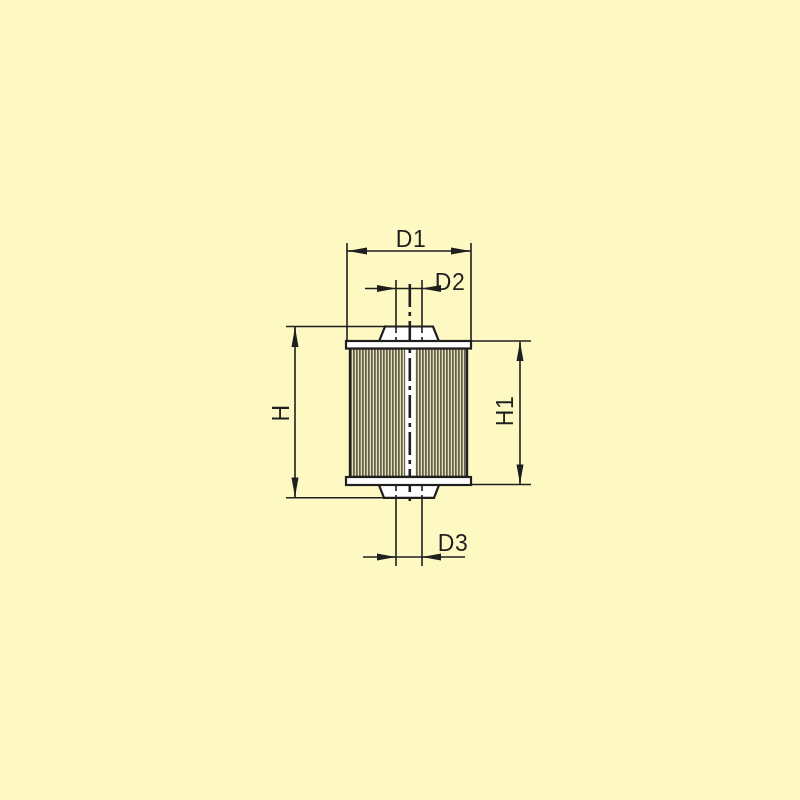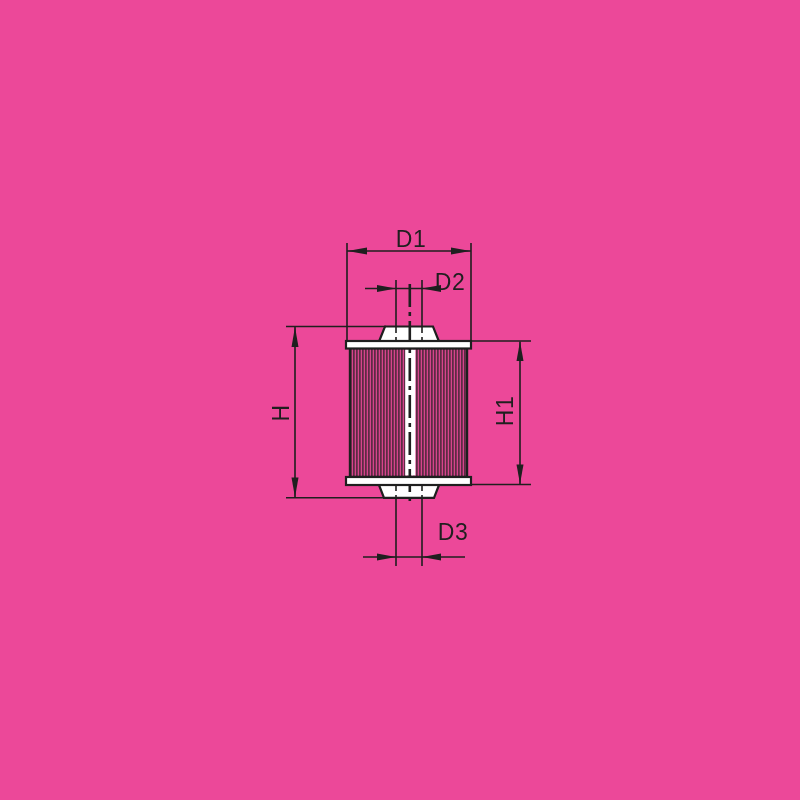--- a/index.html
+++ b/index.html
@@ -4,21 +4,21 @@
 <style>
   html, body {
     margin: 0;
     padding: 0;
     background: #ffffff;
   }
   #stage {
     position: relative;
     width: 800px;
     height: 800px;
-    background: #ec4899;
+    background: #fef9c3;
     overflow: hidden;
     font-family: "Liberation Sans", "DejaVu Sans", sans-serif;
   }
   #drawing-svg {
     position: absolute;
     left: 0;
     top: 0;
   }
   .dim-label {
     position: absolute;
@@ -107,17 +107,17 @@
       <line x1="471" y1="341" x2="531" y2="341"></line>
       <line x1="471" y1="484.5" x2="531" y2="484.5"></line>
       <line x1="520" y1="341.5" x2="520" y2="484"></line>
       <polygon points="520,341.5 516.5,361 523.5,361" fill="#1f1f1f" stroke="none"></polygon>
       <polygon points="520,484 516.5,464.5 523.5,464.5" fill="#1f1f1f" stroke="none"></polygon>
     </g>
   </svg>
 
   <div class="dim-label" style="left:411px; top:239px;">D1</div>
   <div class="dim-label" style="left:450px; top:282px;">D2</div>
-  <div class="dim-label" style="left:453px; top:532px;">D3</div>
+  <div class="dim-label" style="left:453px; top:543px;">D3</div>
   <div class="dim-label rotated" style="left:281px; top:413px;">H</div>
   <div class="dim-label rotated" style="left:505px; top:411px;">H1</div>
 
 </div>
 
 </body></html>

